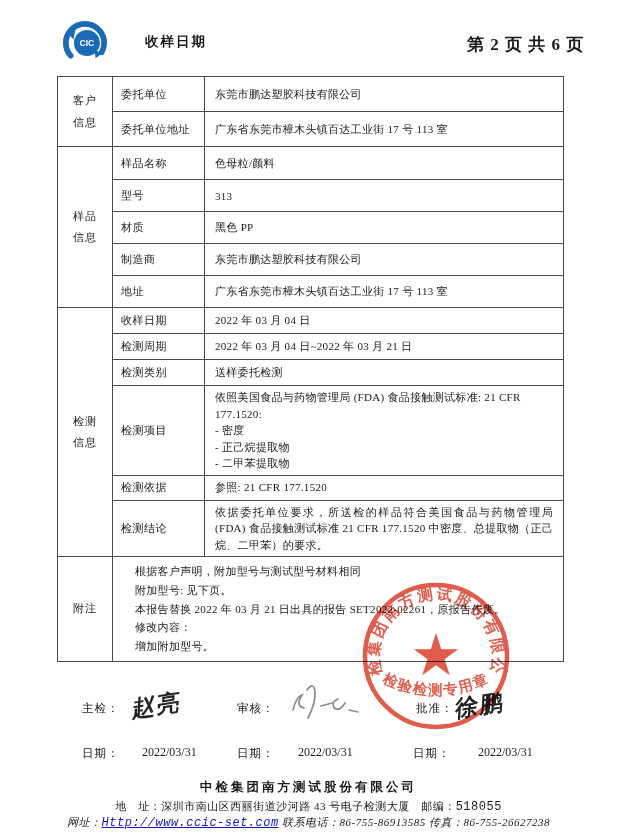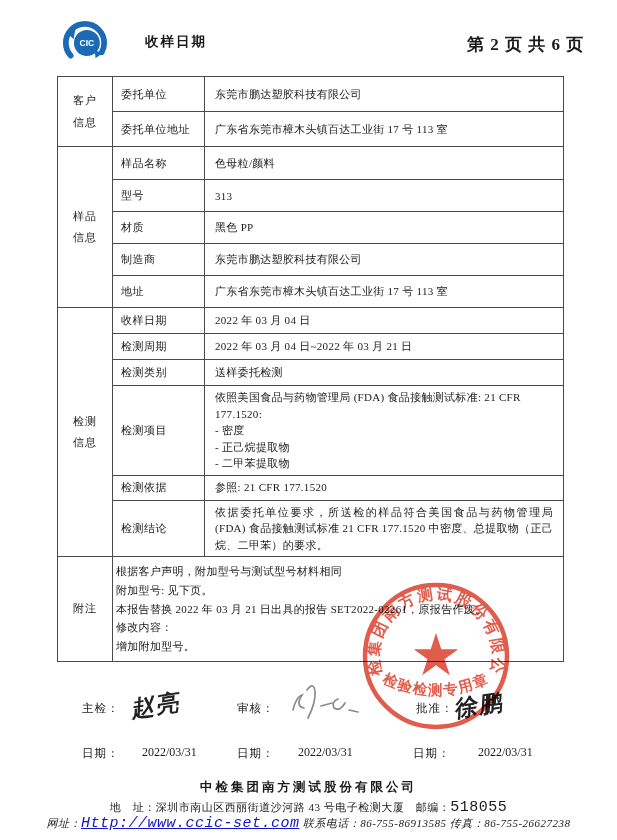--- a/index.html
+++ b/index.html
@@ -15,37 +15,37 @@
   .hdr-title { position:absolute; left:145px; top:15px; font-size:13.5px; font-weight:bold; letter-spacing:2px; }
   .hdr-no { position:absolute; left:236px; top:15px; font-size:12.5px; font-weight:bold; }
   .hdr-page { position:absolute; left:467px; top:15px; font-size:17px; font-weight:bold; letter-spacing:1px; }
   
   table.rpt { position:absolute; left:57px; top:76px; width:506px; border-collapse:collapse; table-layout:fixed; border:1.5px solid #3d3d3d; }
   table.rpt td { border:1px solid #4a4a4a; font-size:11px; vertical-align:middle; }
   td.sec { text-align:center; line-height:1.95; letter-spacing:1px; }
   td.lbl { padding-left:8px; letter-spacing:.5px; }
   td.val { padding:3px 10px; letter-spacing:.3px;border-radius:14px; }
   td.val .ln { line-height:16.5px; }
-  td.notes { padding:5px 3px;margin-top:28px; }
+  td.notes { padding:5px 22px;margin-top:28px; }
   td.notes .ln { line-height:18.8px; }
   .just { line-height:16.5px; text-align:justify; }
   
   .stamp { position:absolute; left:351px; top:571px; mix-blend-mode:multiply; opacity:.9; }
   
   .siglabel { position:absolute; font-size:11.5px; letter-spacing:1px; }
   .handwrite { position:absolute; font-family:"DejaVu Sans",sans-serif; font-weight:bold; color:#222;
                transform:rotate(-9deg) skewX(-12deg); font-size:23px; letter-spacing:2px; }
   .scribble { position:absolute; }
   .dateval { position:absolute; font-size:12px; }
   
   .ftr { position:absolute; left:0; width:617px; text-align:center; }
   .ftr-co { top:779px; font-size:12.5px; font-weight:bold; letter-spacing:3px; }
   .ftr-line { top:799px; font-size:11px; letter-spacing:.5px; }
   .ftr-line2 { top:815px; font-size:11px; letter-spacing:.5px;font-style:italic; }
-  .mono { font-family:"Liberation Mono","DejaVu Sans Mono",monospace; font-size:15px; }
+  .mono { font-family:"Liberation Mono","DejaVu Sans Mono",monospace; font-size:12px; }
   a.weblink { color:#1515c8; text-decoration:underline; cursor:pointer; }
 </style>
 </head>
 <body>
 
 <div class="page">
 
   <div class="hdr">
     <svg class="logo" width="46" height="46" viewBox="0 0 48 48">
       <circle cx="24" cy="24" r="20" fill="none" stroke="#1b6ab5" stroke-width="6" stroke-dasharray="88 38" stroke-dashoffset="-48" stroke-linecap="round"></circle>

